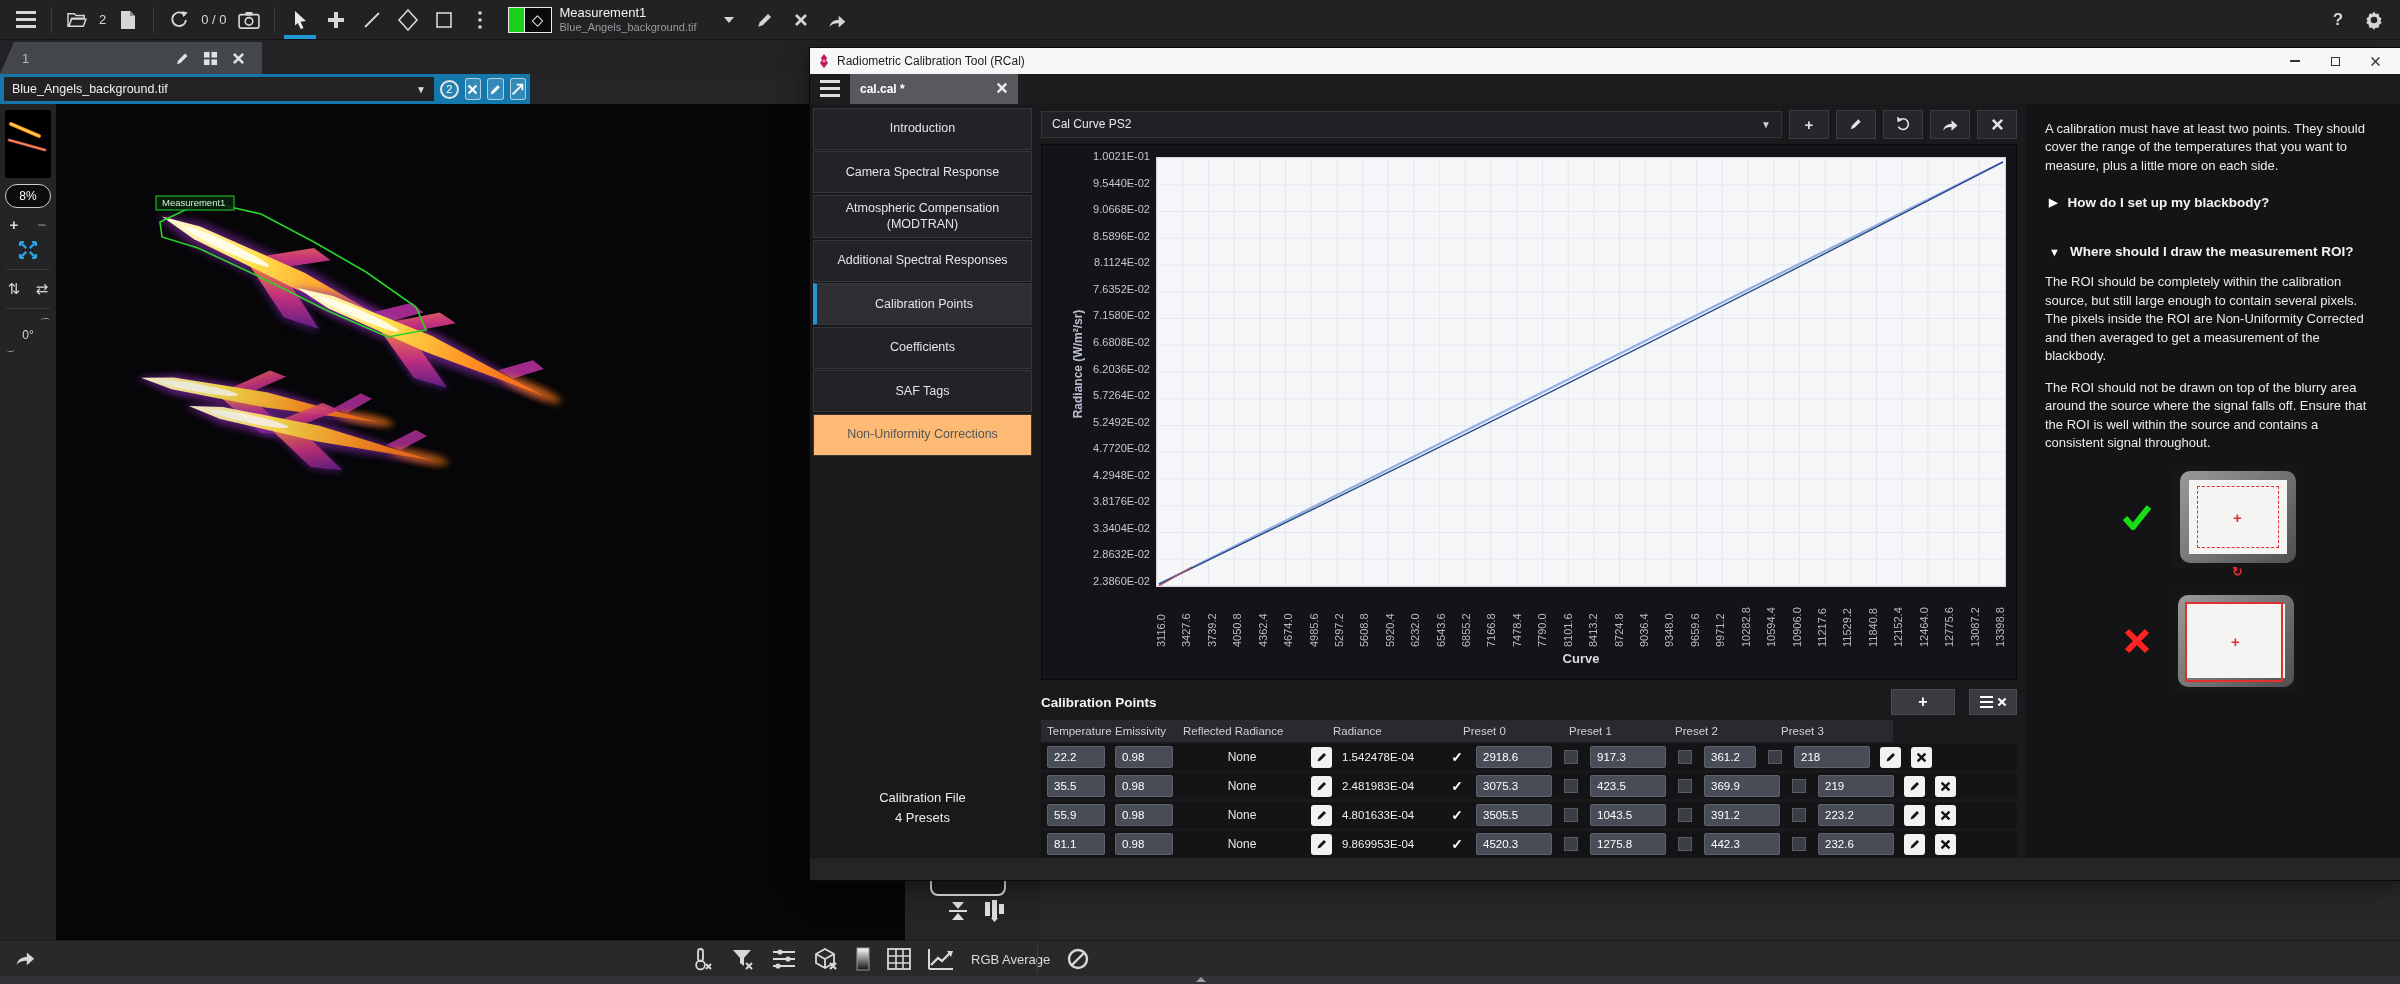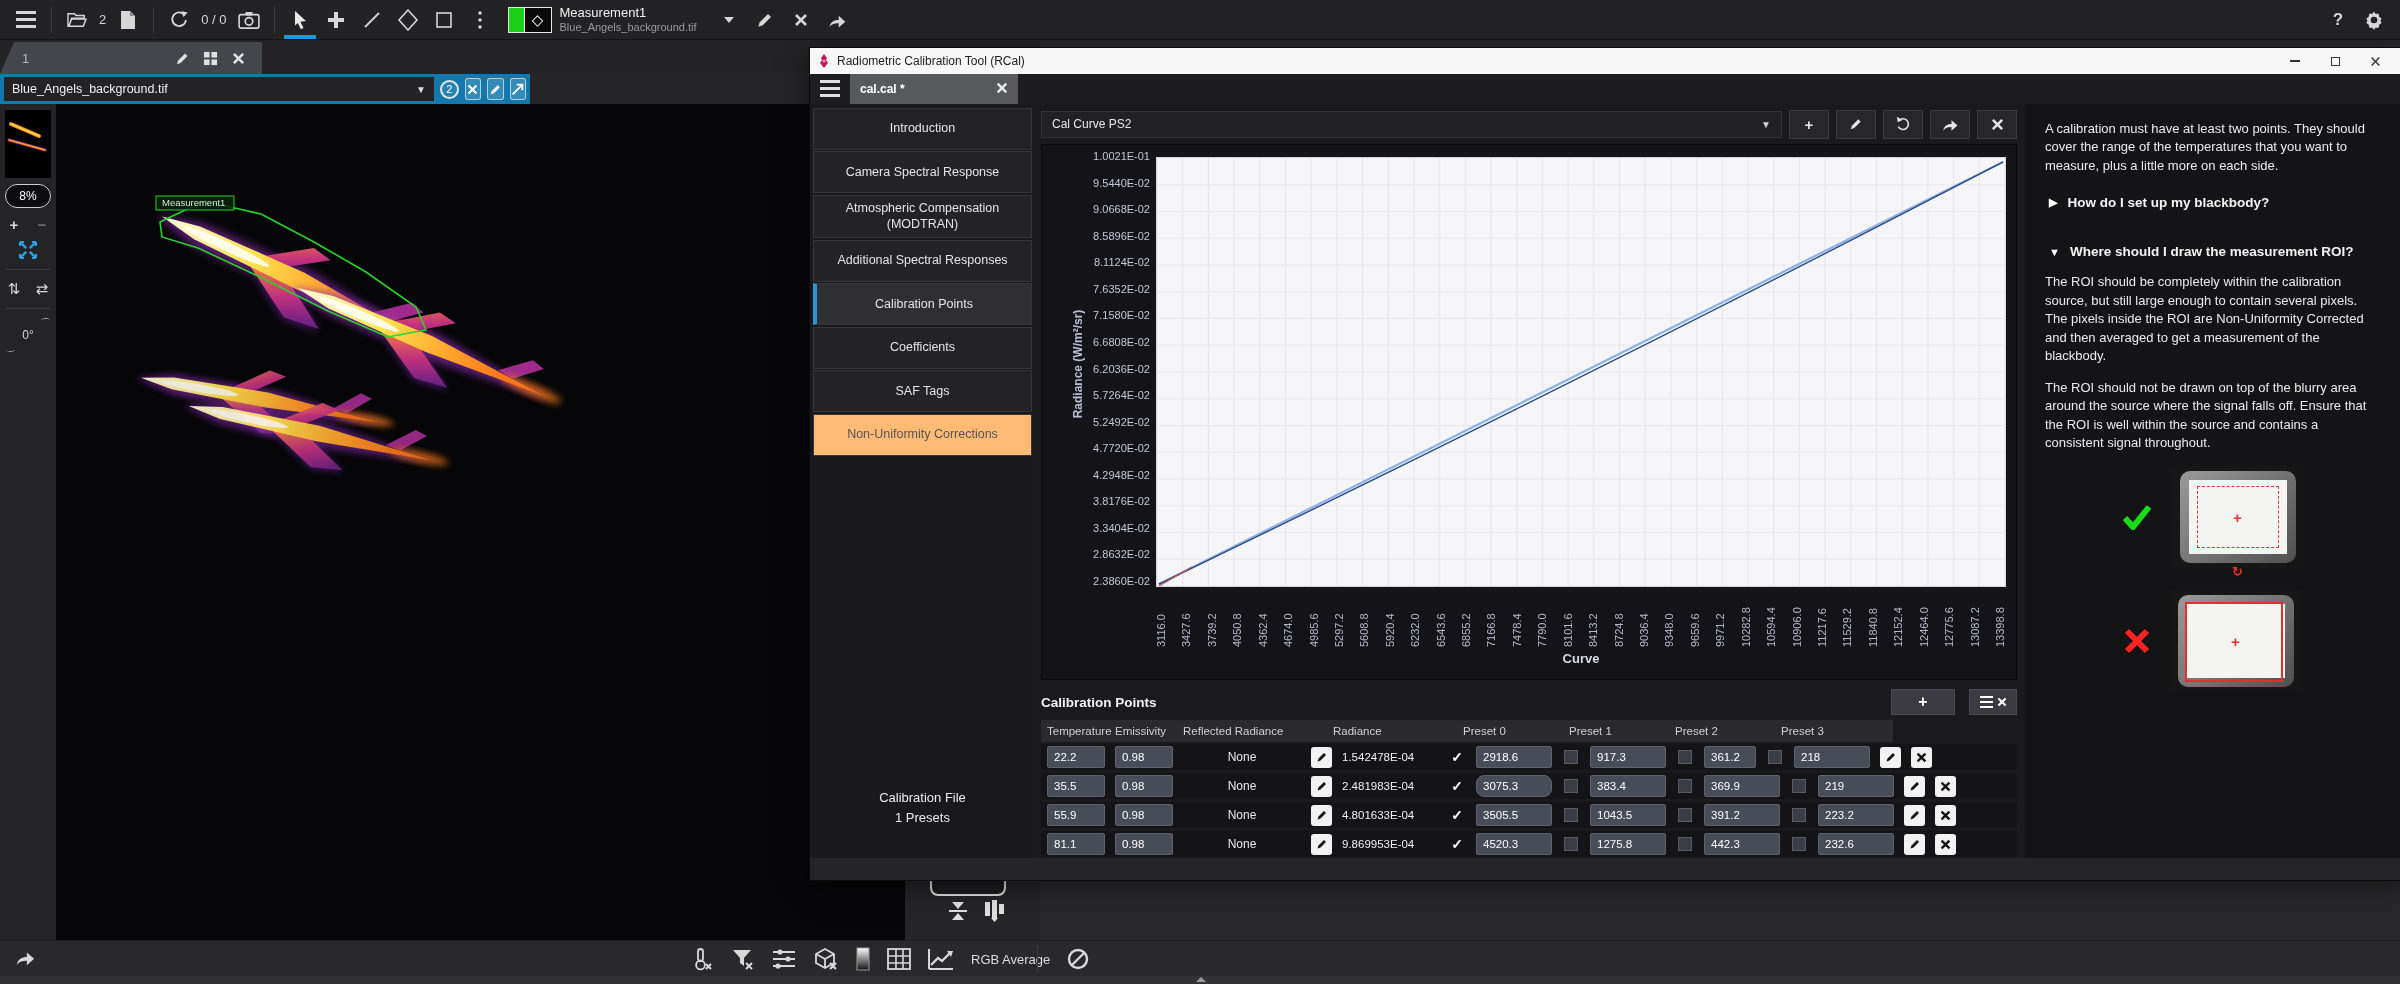--- a/index.html
+++ b/index.html
@@ -415,21 +415,21 @@
             <div class="nitem">Camera Spectral Response</div>
             <div class="nitem">Atmospheric Compensation (MODTRAN)</div>
             <div class="nitem">Additional Spectral Responses</div>
             <div class="nitem nsel">Calibration Points</div>
             <div class="nitem">Coefficients</div>
             <div class="nitem">SAF Tags</div>
             <div class="nitem ndis">Non-Uniformity Corrections</div>
           </div>
         <div id="navfoot">
           <div>Calibration File</div>
-          <div>1 Presets</div>
+          <div>4 Presets</div>
         </div>
       </div>
 
       <div id="rmain">
         <div id="chead">
           <div id="csel">
             <span>Cal Curve PS2</span>
             <span class="cap">▼</span>
           </div>
           <span class="cbtn">+</span>
@@ -636,23 +636,23 @@
               <div class="tbox" style="width: 58px;">35.5</div>
               <div class="tbox" style="width: 58px;">0.98</div>
               <div class="tnone">None</div>
               <span class="wbtn2">
                 <svg width="12" height="12" viewBox="0 0 24 24">
                   <path d="M3 21l2-6L16 4l4 4L9 19l-6 2z" fill="currentColor"></path>
                 </svg>
               </span>
               <div class="radv">2.481983E-04</div>
               <span class="ck">✓</span>
-              <div class="tbox" style="width: 76px; border-radius: 8px;">3075.3</div>
-              <span class="cb0"></span>
-              <div class="tbox" style="width: 76px;">383.4</div>
+              <div class="tbox" style="width: 76px;">3075.3</div>
+              <span class="cb0"></span>
+              <div class="tbox" style="width: 76px;">423.5</div>
               <span class="cb0"></span>
               <div class="tbox" style="width: 76px;">369.9</div>
               <span class="cb0"></span>
               <div class="tbox" style="width: 76px;">219</div>
               <span class="wbtn2">
                 <svg width="12" height="12" viewBox="0 0 24 24">
                   <path d="M3 21l2-6L16 4l4 4L9 19l-6 2z" fill="currentColor"></path>
                 </svg>
               </span>
               <span class="wbtn2">

